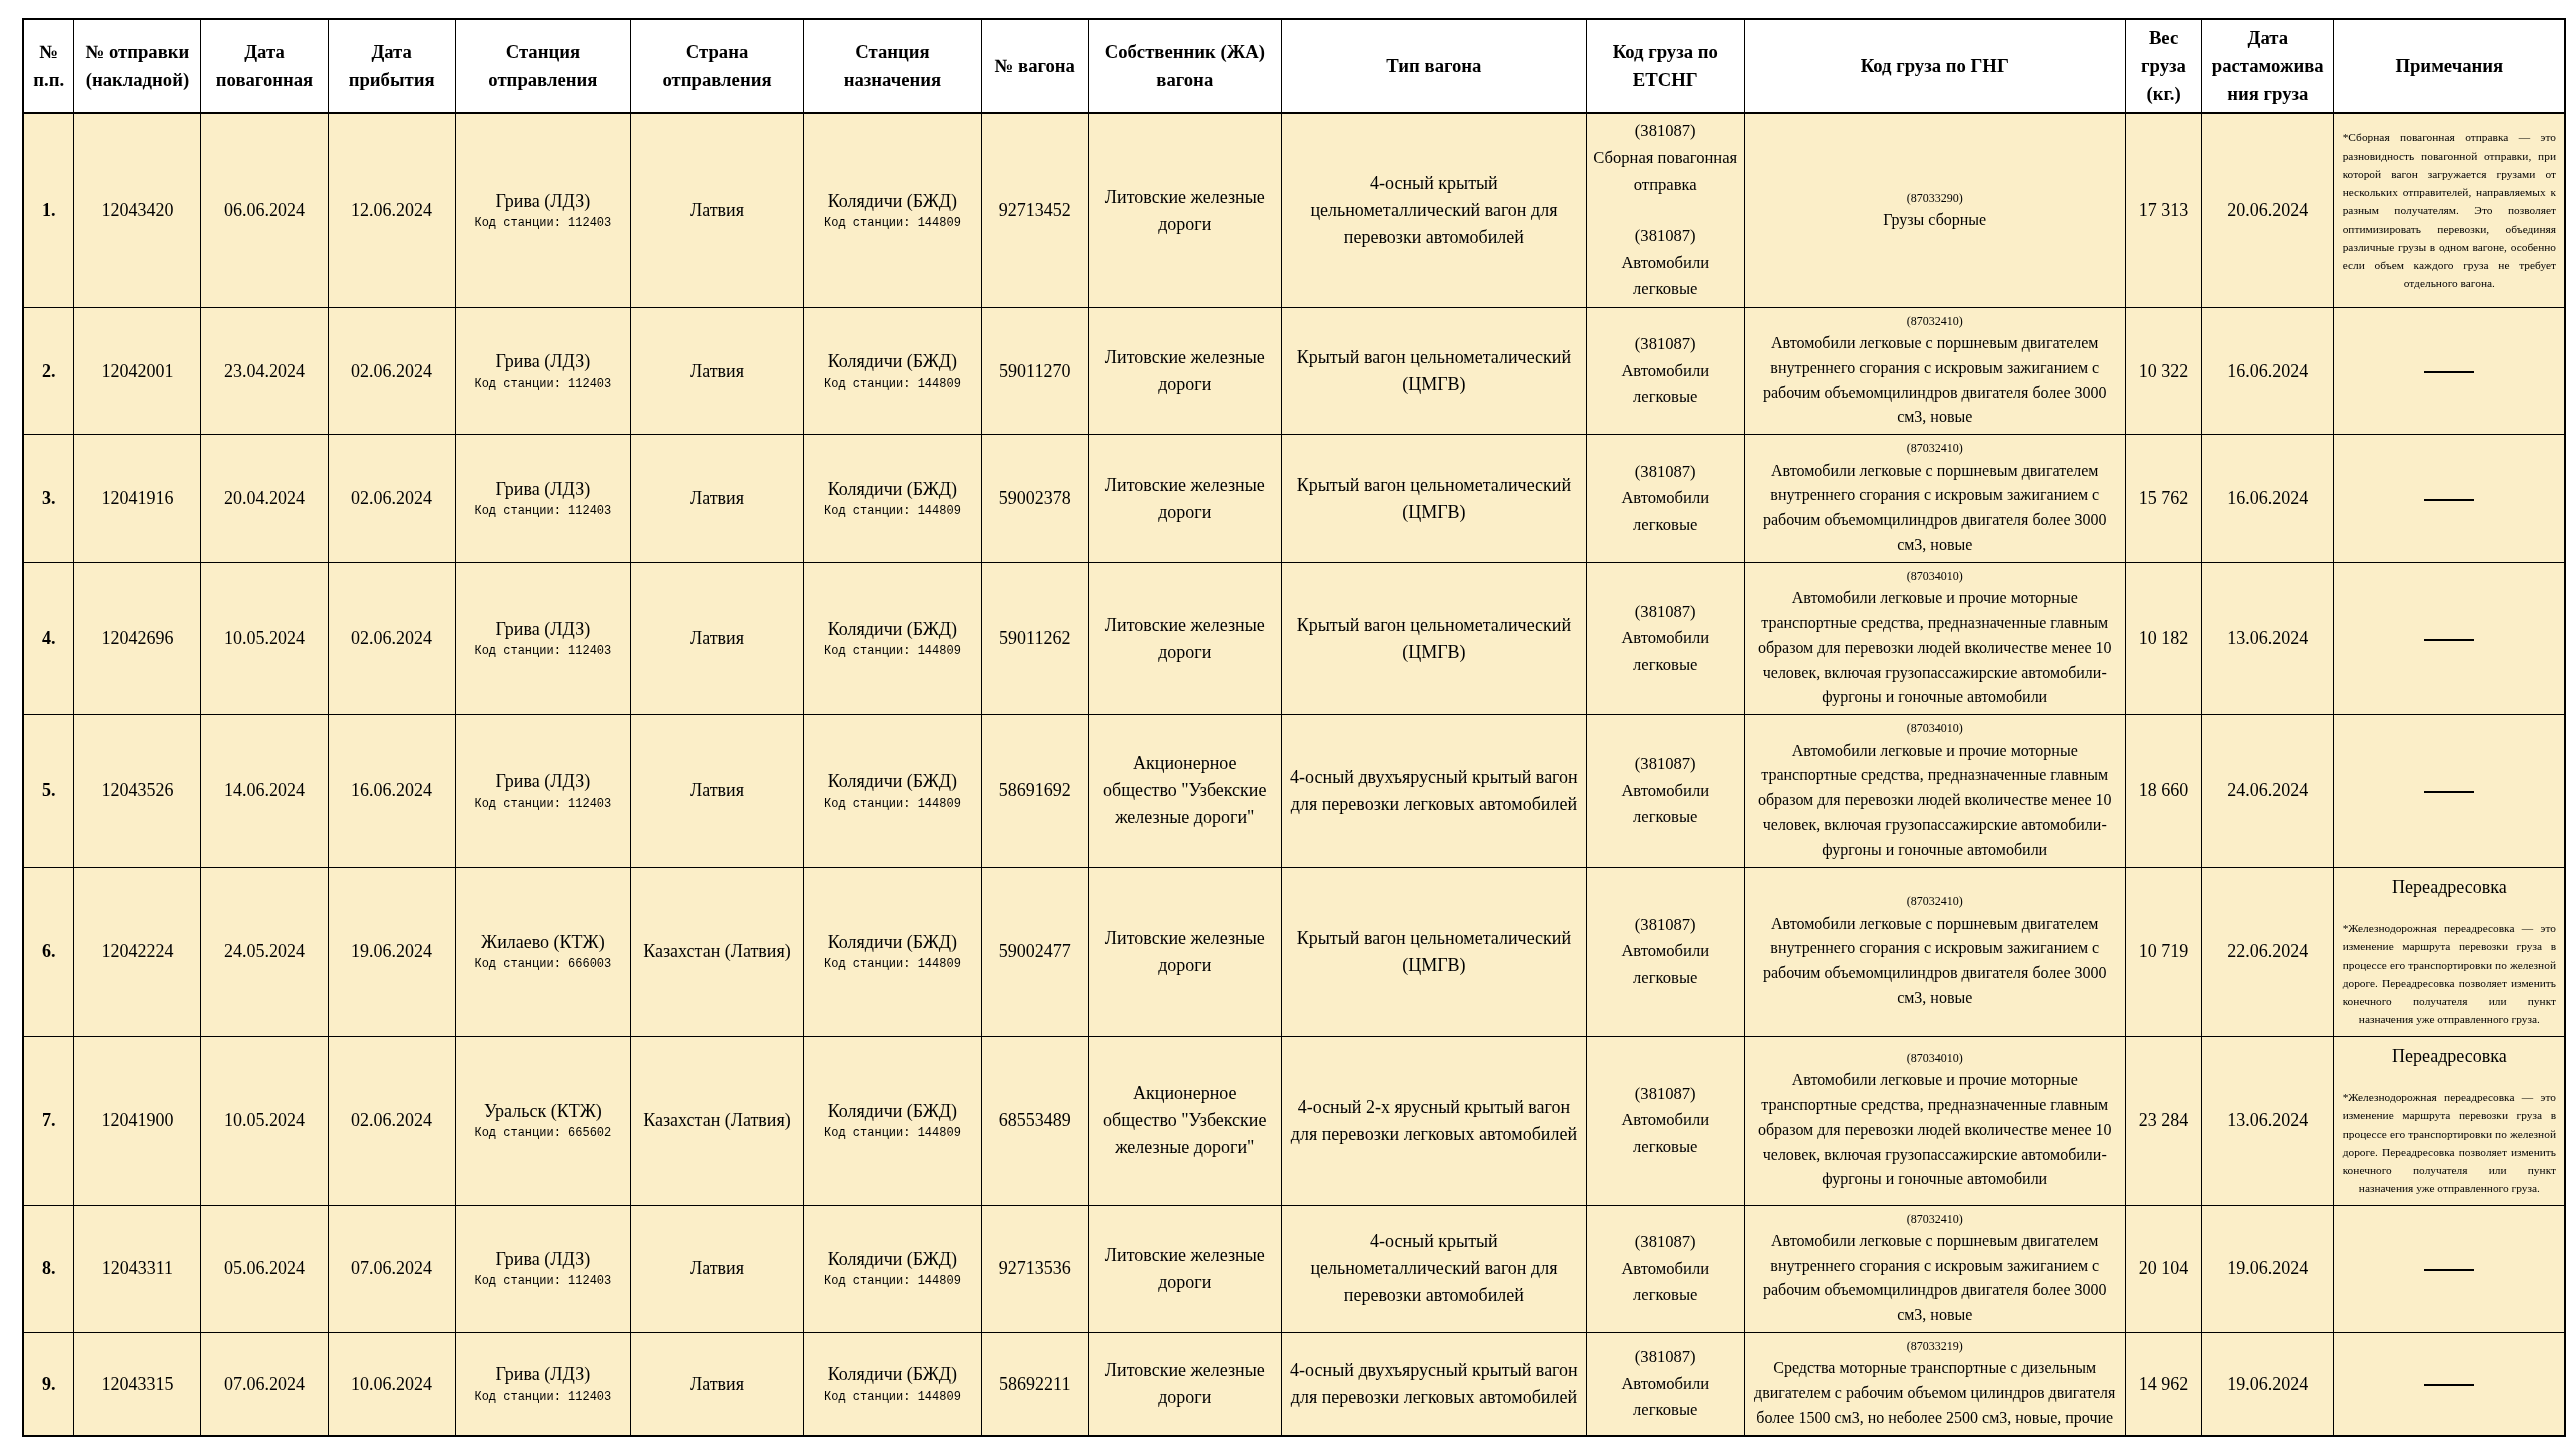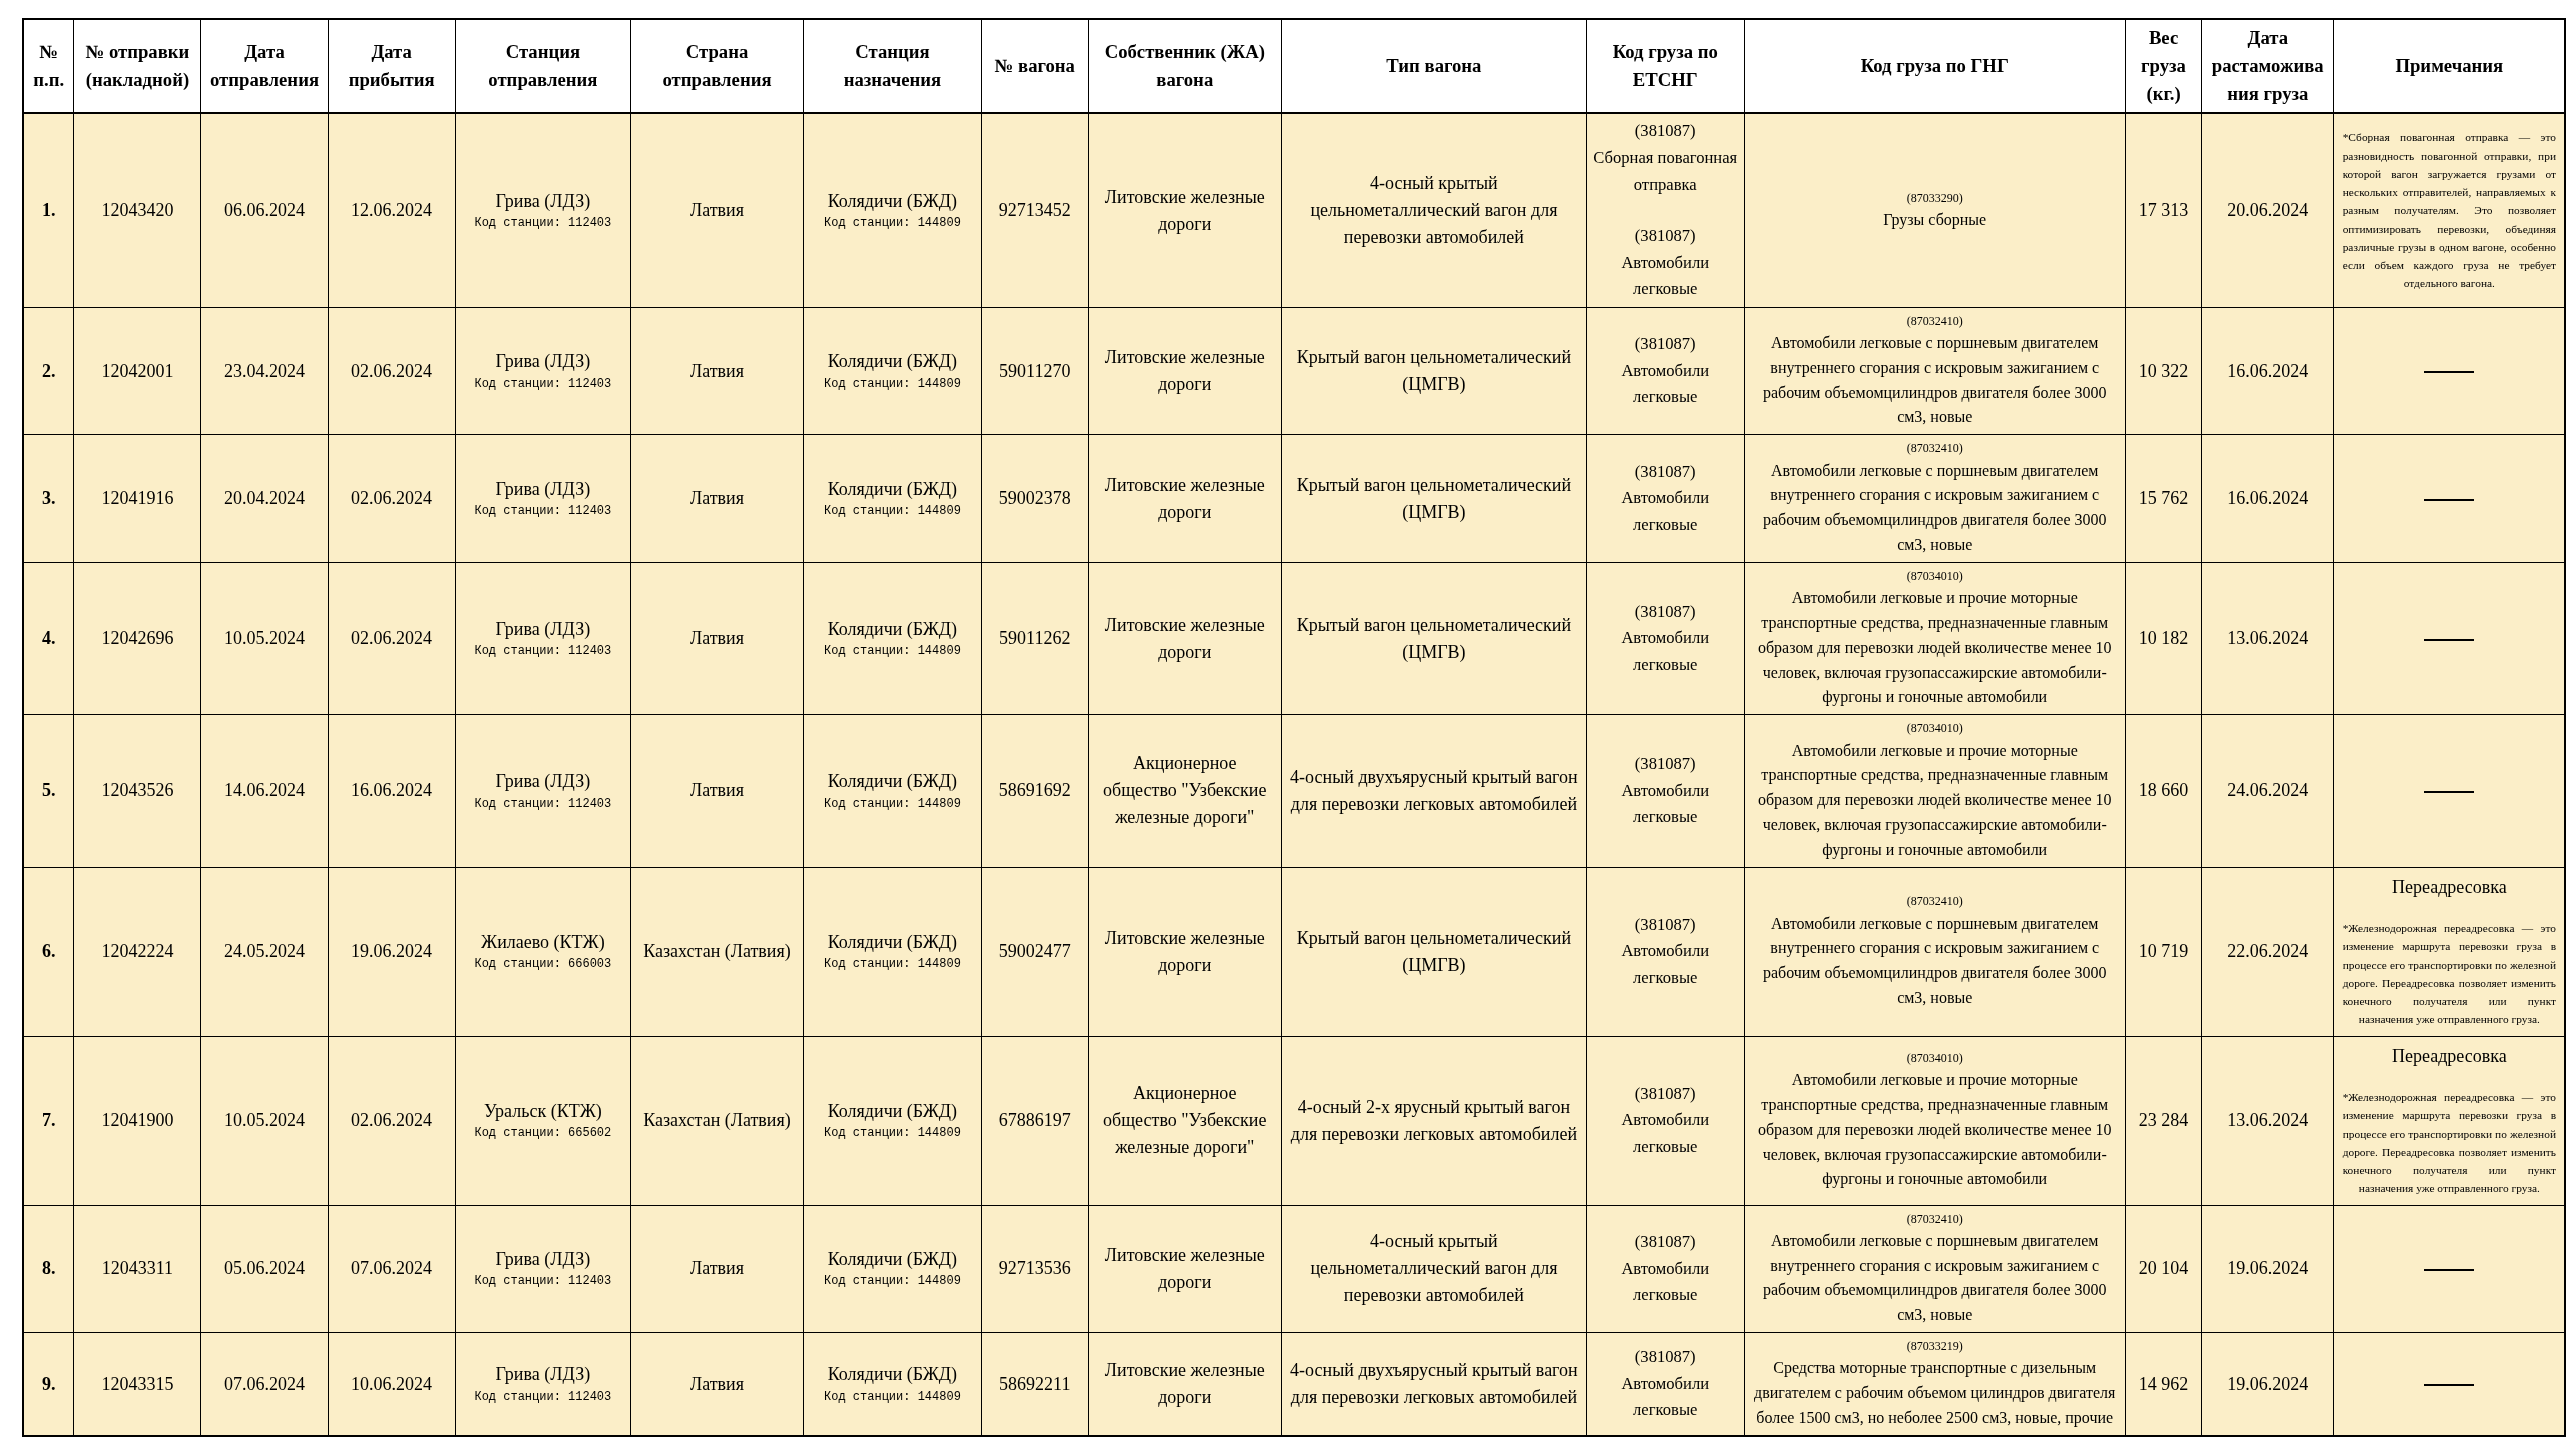--- a/index.html
+++ b/index.html
@@ -116,21 +116,21 @@
         <col class="col-ets">
         <col class="col-gng">
       <col class="col-wgt">
         <col class="col-cust">
         <col class="col-note">
     </colgroup>
     <thead>
       <tr>
         <th>№ п.п.</th>
         <th>№ отправки (накладной)</th>
-        <th>Дата отправления</th>
+        <th>Дата повагонная</th>
         <th>Дата прибытия</th>
         <th>Станция отправления</th>
         <th>Страна отправления</th>
         <th>Станция назначения</th>
         <th>№ вагона</th>
         <th>Собственник (ЖА) вагона</th>
         <th>Тип вагона</th>
         <th>Код груза по ЕТСНГ</th>
         <th>Код груза по ГНГ</th>
         <th>Вес груза (кг.)</th>
@@ -341,21 +341,21 @@
     <td>02.06.2024</td>
     <td>
       <div class="st-name">Уральск (КТЖ)</div>
       <div class="st-code">Код станции: 665602</div>
     </td>
     <td>Казахстан (Латвия)</td>
     <td>
       <div class="st-name">Колядичи (БЖД)</div>
       <div class="st-code">Код станции: 144809</div>
     </td>
-    <td>67886197</td>
+    <td>68553489</td>
     <td>Акционерное общество "Узбекские железные дороги"</td>
     <td>4-осный 2-х ярусный крытый вагон для перевозки легковых автомобилей</td>
     <td>
             <div class="ets-entry">
               <div>(381087)</div>
               <div>Автомобили легковые</div>
             </div>
           </td>
     <td>
       <div class="gng-code">(87034010)</div>

